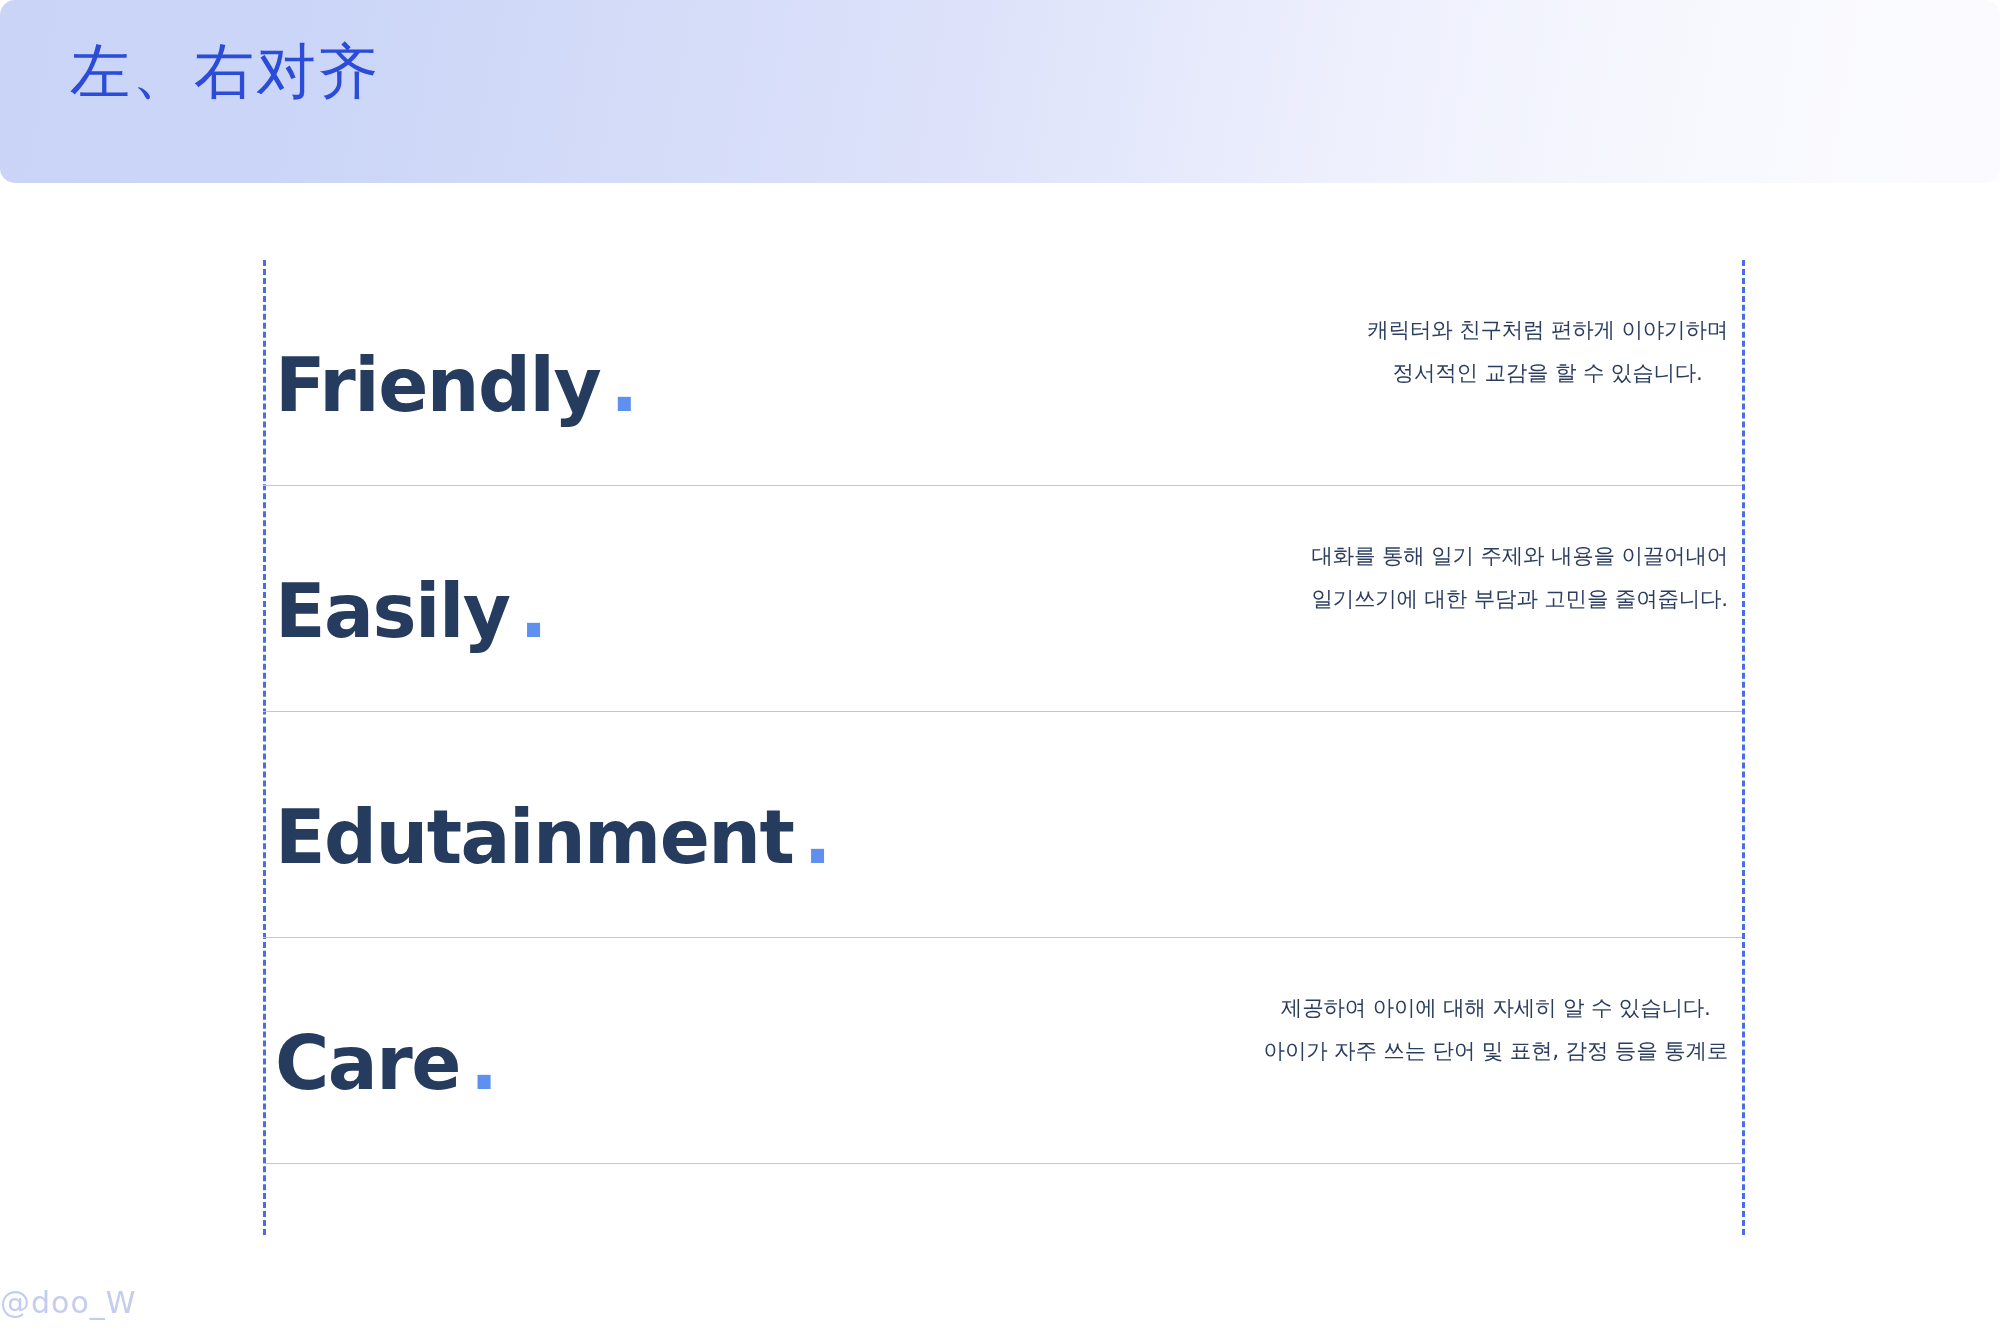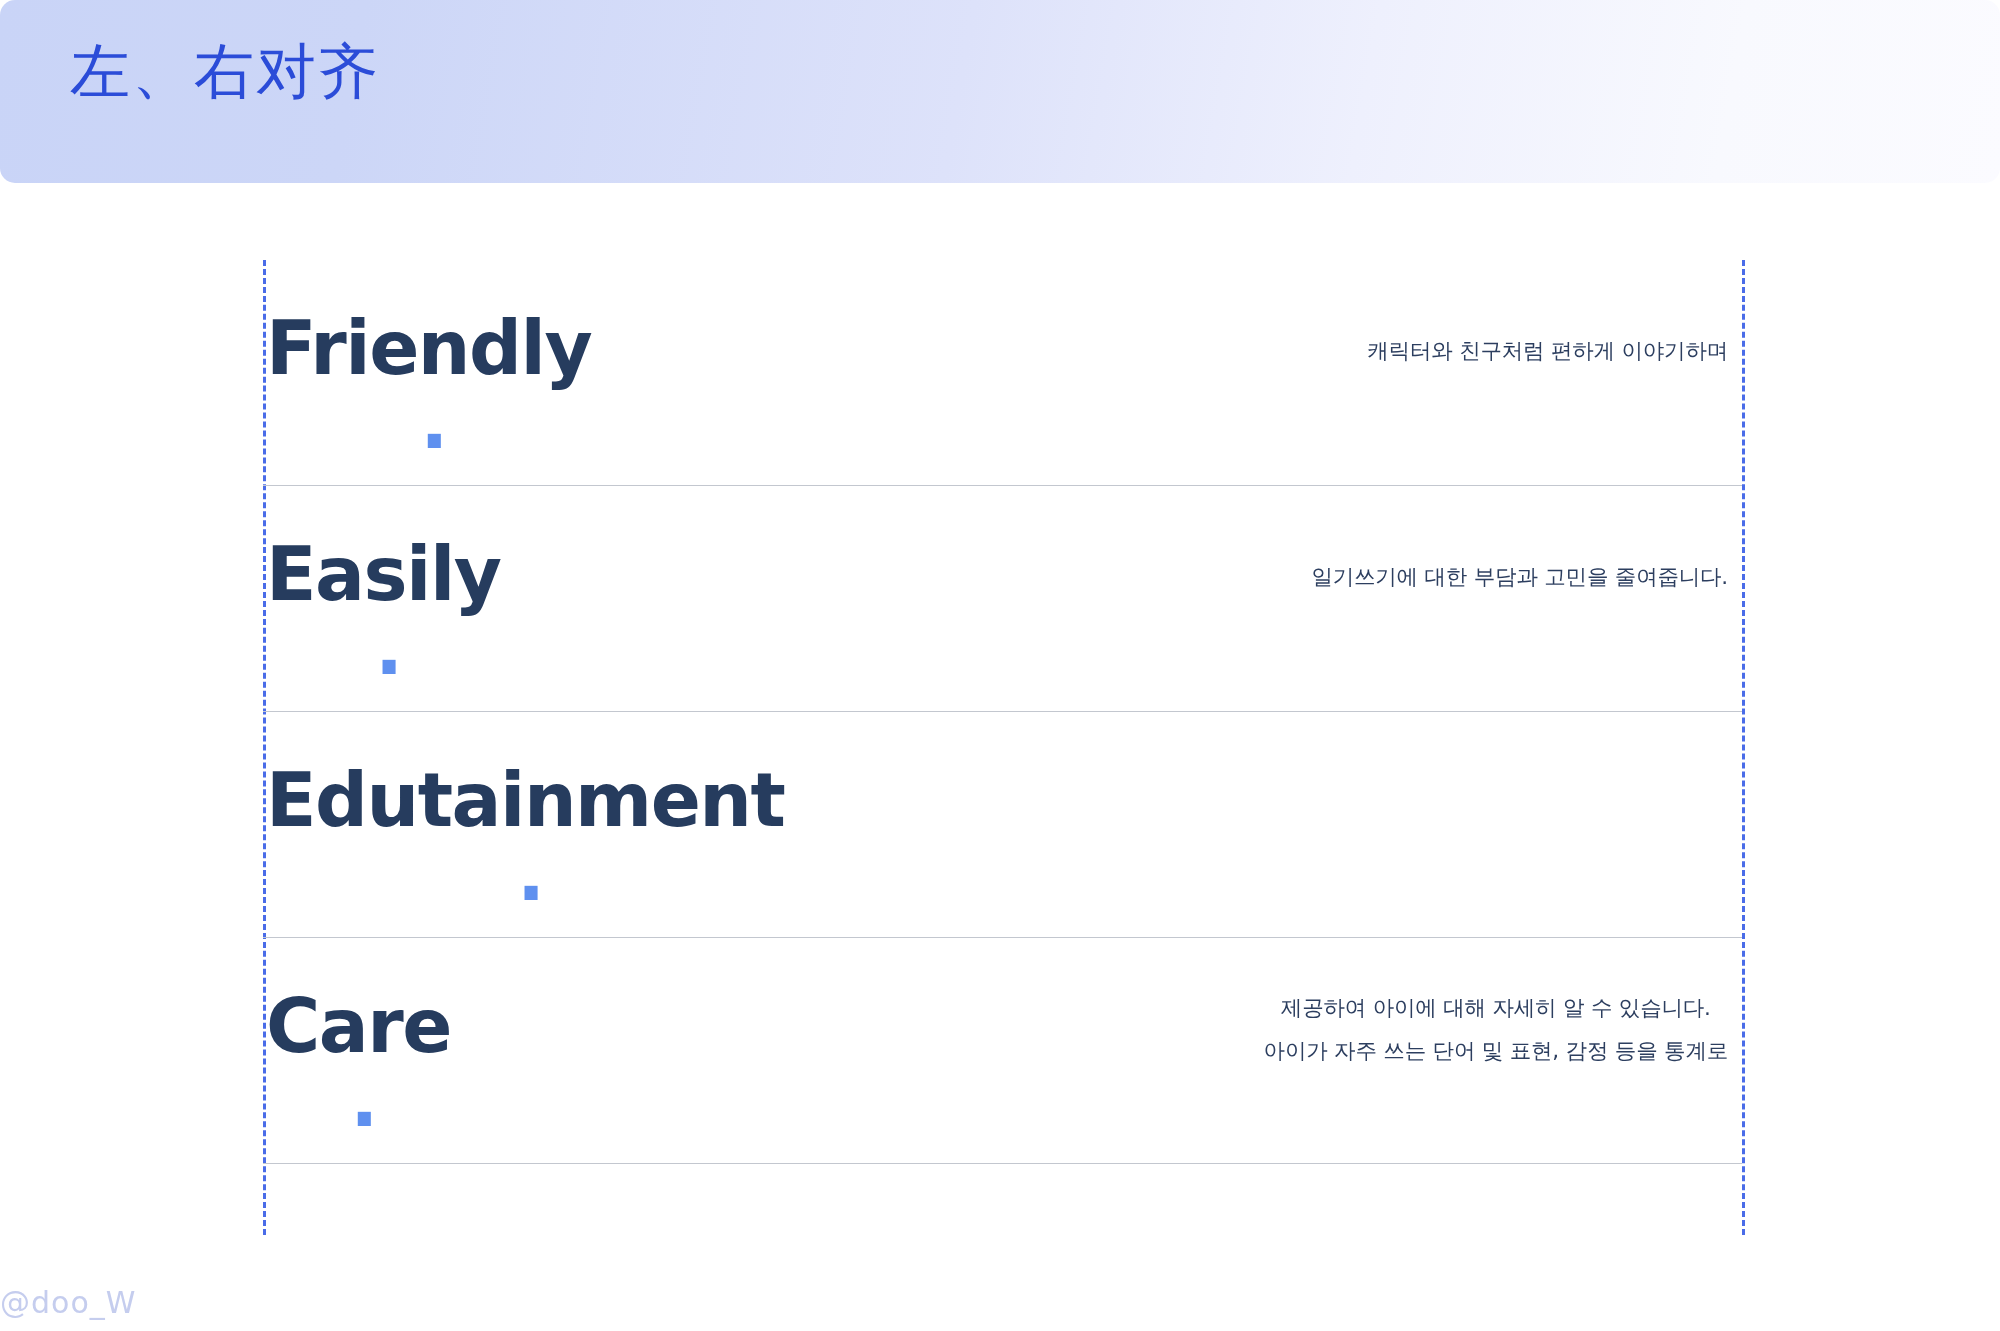--- a/index.html
+++ b/index.html
@@ -83,22 +83,21 @@
   .row-title {
     display: flex;
     align-items: center;
     white-space: nowrap;
     color: #263c5e;
     font-weight: 700;
     font-size: 74px;
     letter-spacing: -1.5px;
     line-height: 1;
     font-family: "DejaVu Sans", "Liberation Sans", sans-serif;
-    margin-left: 3px;
-    flex-direction: column;
+    margin-left: 12px;
   }
   .row-title .dot {
     color: #5f90ef;
     margin-left: 10px;
     font-size: 74px;
     font-weight: 700;
   }
 
   .row-desc {
     text-align: center;
@@ -150,29 +149,31 @@
 
   <div class="rows">
 
     <div class="row">
       <div class="row-title">
         <span>Friendly</span>
         <span class="dot">.</span>
       </div>
       <div class="row-desc">
         <div>캐릭터와 친구처럼 편하게 이야기하며</div>
+        <div>정서적인 교감을 할 수 있습니다.</div>
       </div>
     </div>
 
     <div class="row">
       <div class="row-title">
         <span>Easily</span>
         <span class="dot">.</span>
       </div>
       <div class="row-desc">
+        <div>대화를 통해 일기 주제와 내용을 이끌어내어</div>
         <div>일기쓰기에 대한 부담과 고민을 줄여줍니다.</div>
       </div>
     </div>
 
     <div class="row">
       <div class="row-title">
         <span>Edutainment</span>
         <span class="dot">.</span>
       </div>
       <div class="row-desc">

